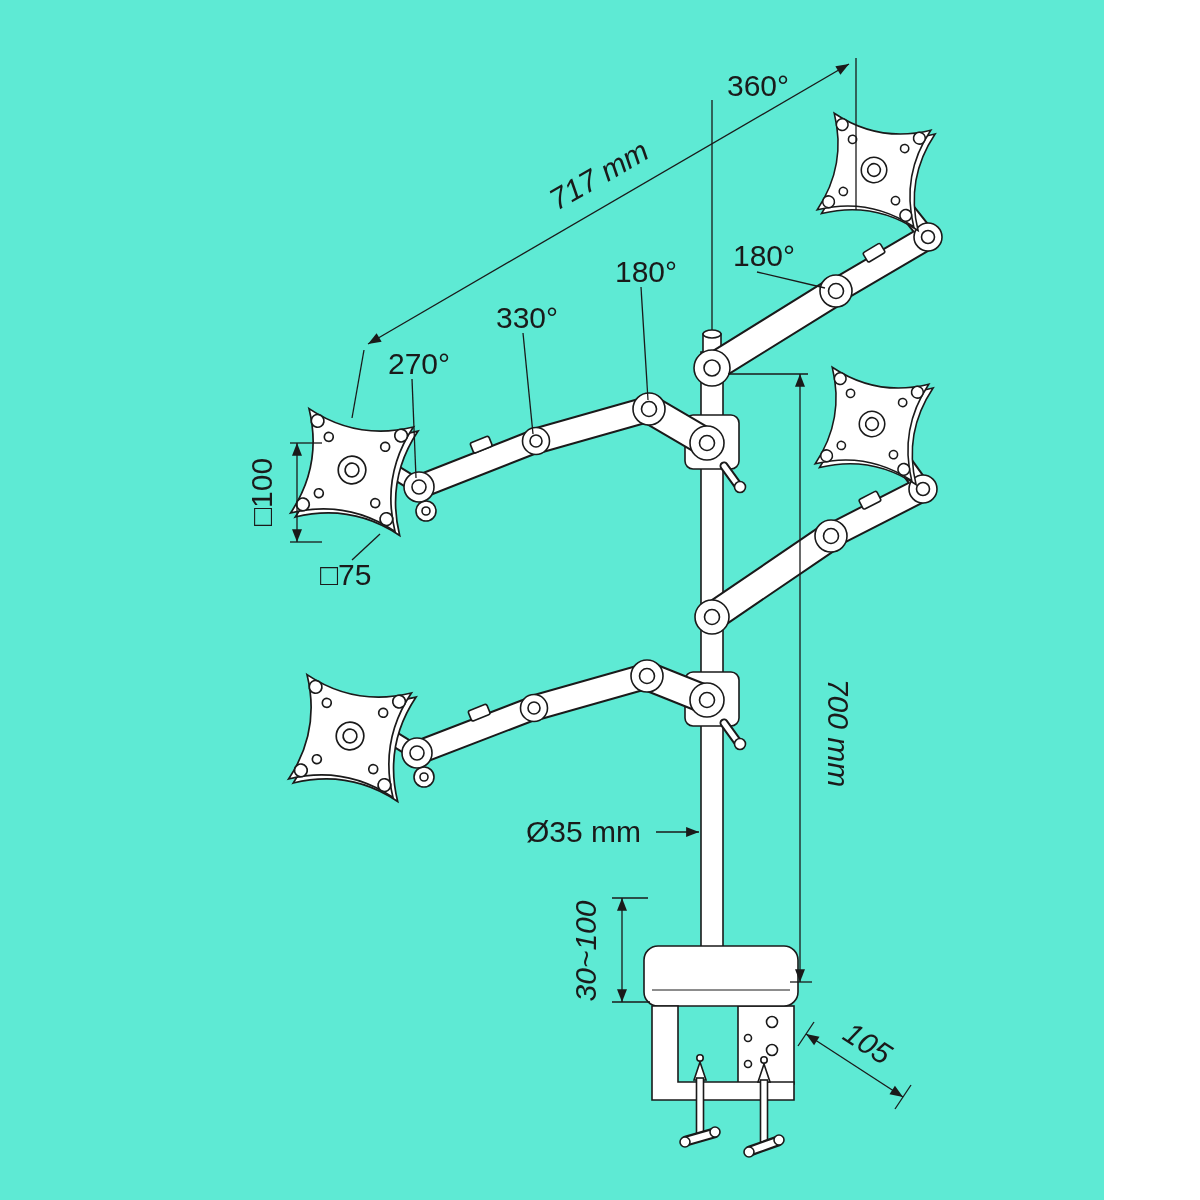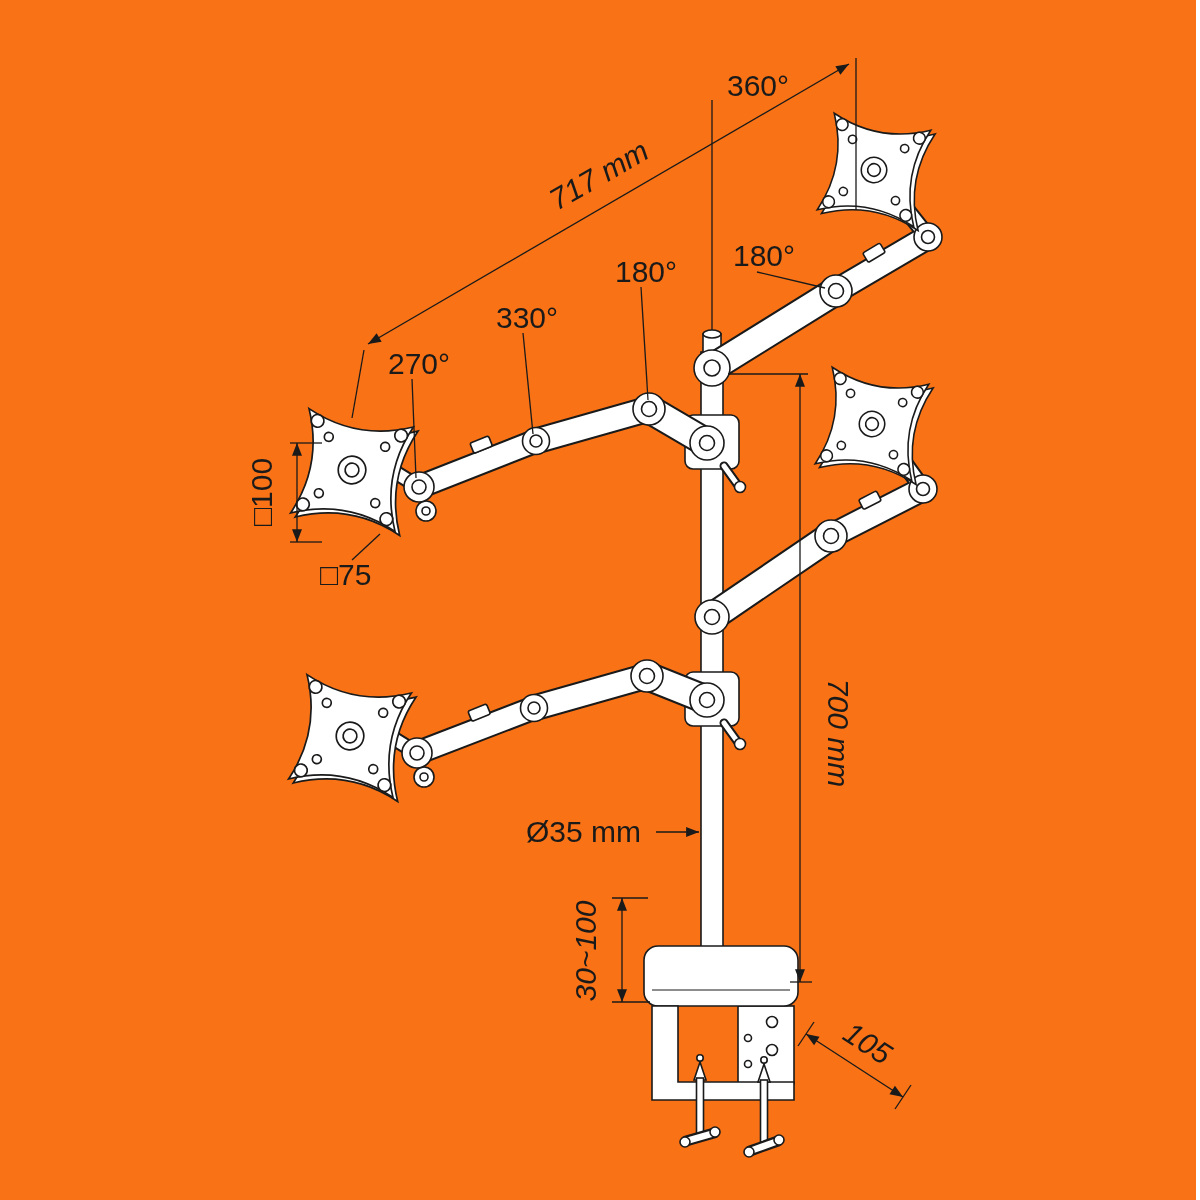--- a/index.html
+++ b/index.html
@@ -1,16 +1,16 @@
 <!DOCTYPE html>
 <html><head>
 <meta charset="utf-8">
 <style>
   html,body{margin:0;padding:0;background:#fff;}
-  #stage{position:relative;width:1196px;height:1200px;background:#f97316;overflow:hidden;}
+  #stage{position:relative;width:1104px;height:1200px;background:#5eead4;overflow:hidden;}
   svg{display:block;}
   svg text{font-family:"Liberation Sans",sans-serif;fill:#1a1a1a;font-size:30px;}
   text.it{font-style:italic;}
   .part{fill:#ffffff;stroke:#1a1a1a;stroke-width:1.6;}
   .thin{fill:none;stroke:#1a1a1a;stroke-width:1;}
   .dim{fill:none;stroke:#1a1a1a;stroke-width:1.3;}
   .blk line{stroke:#1a1a1a;stroke-linecap:round;fill:none;}
   .wht line{stroke:#ffffff;stroke-linecap:round;fill:none;}
 </style>
 </head>

